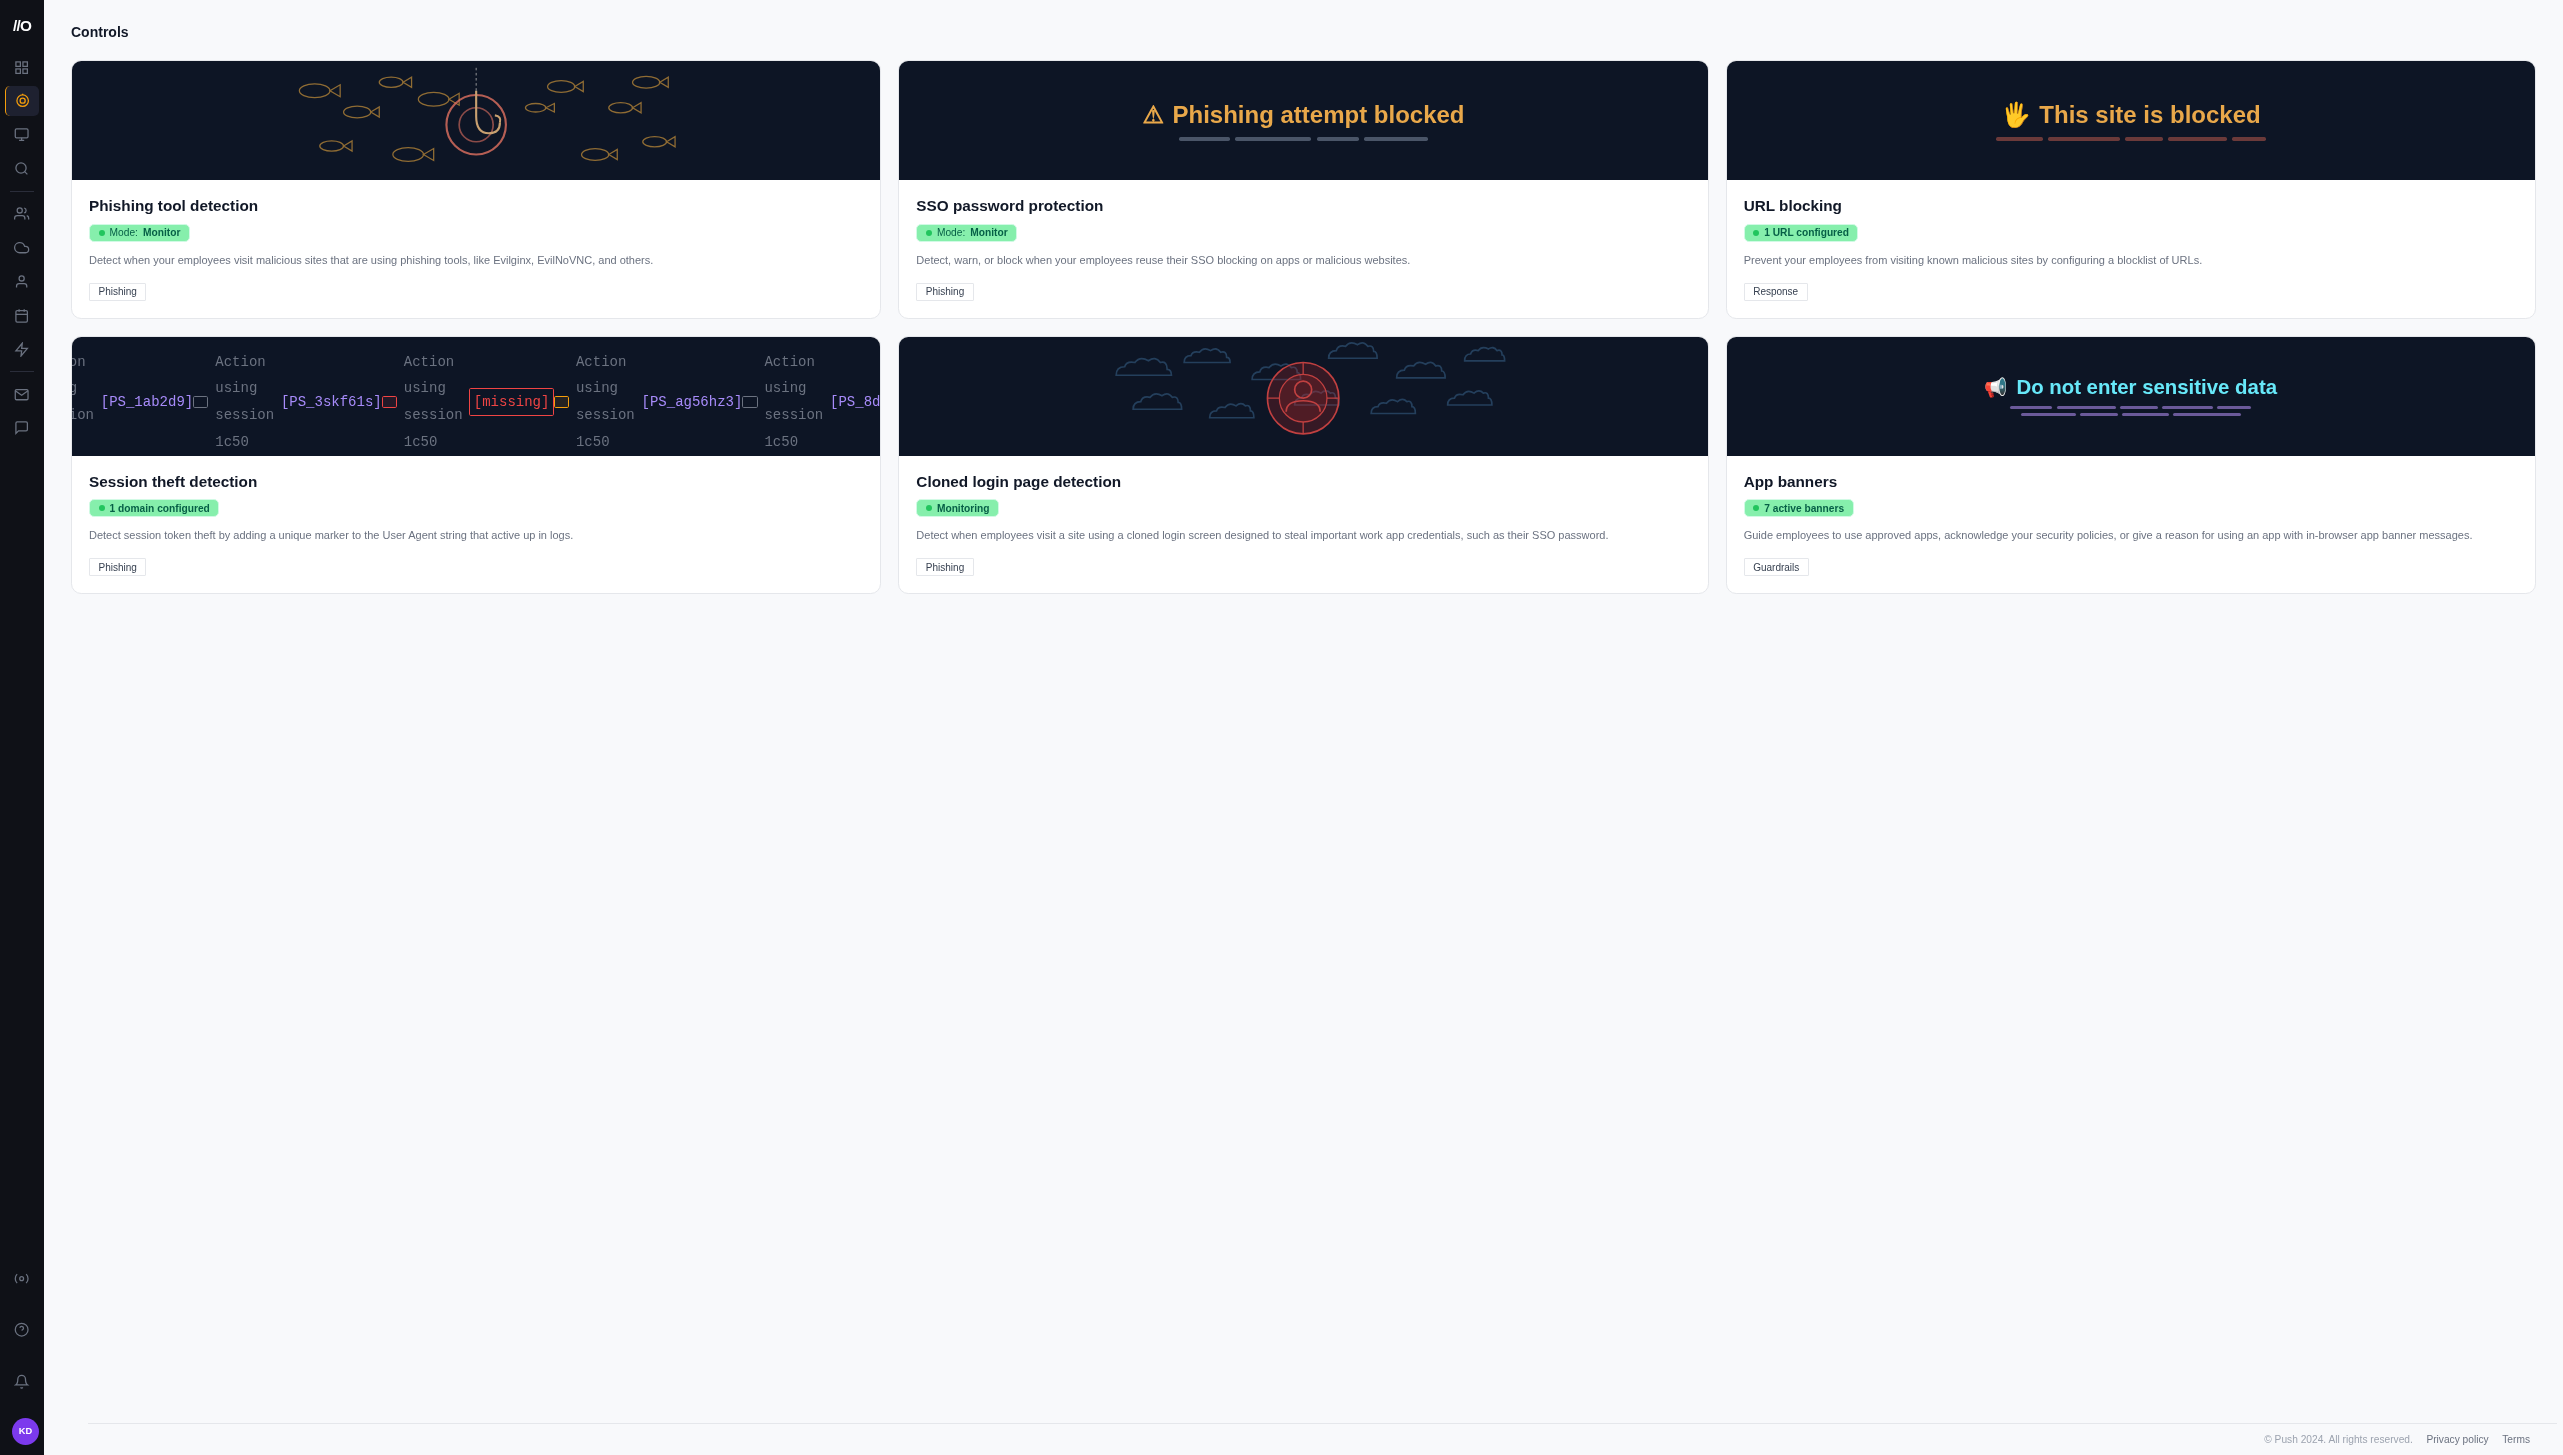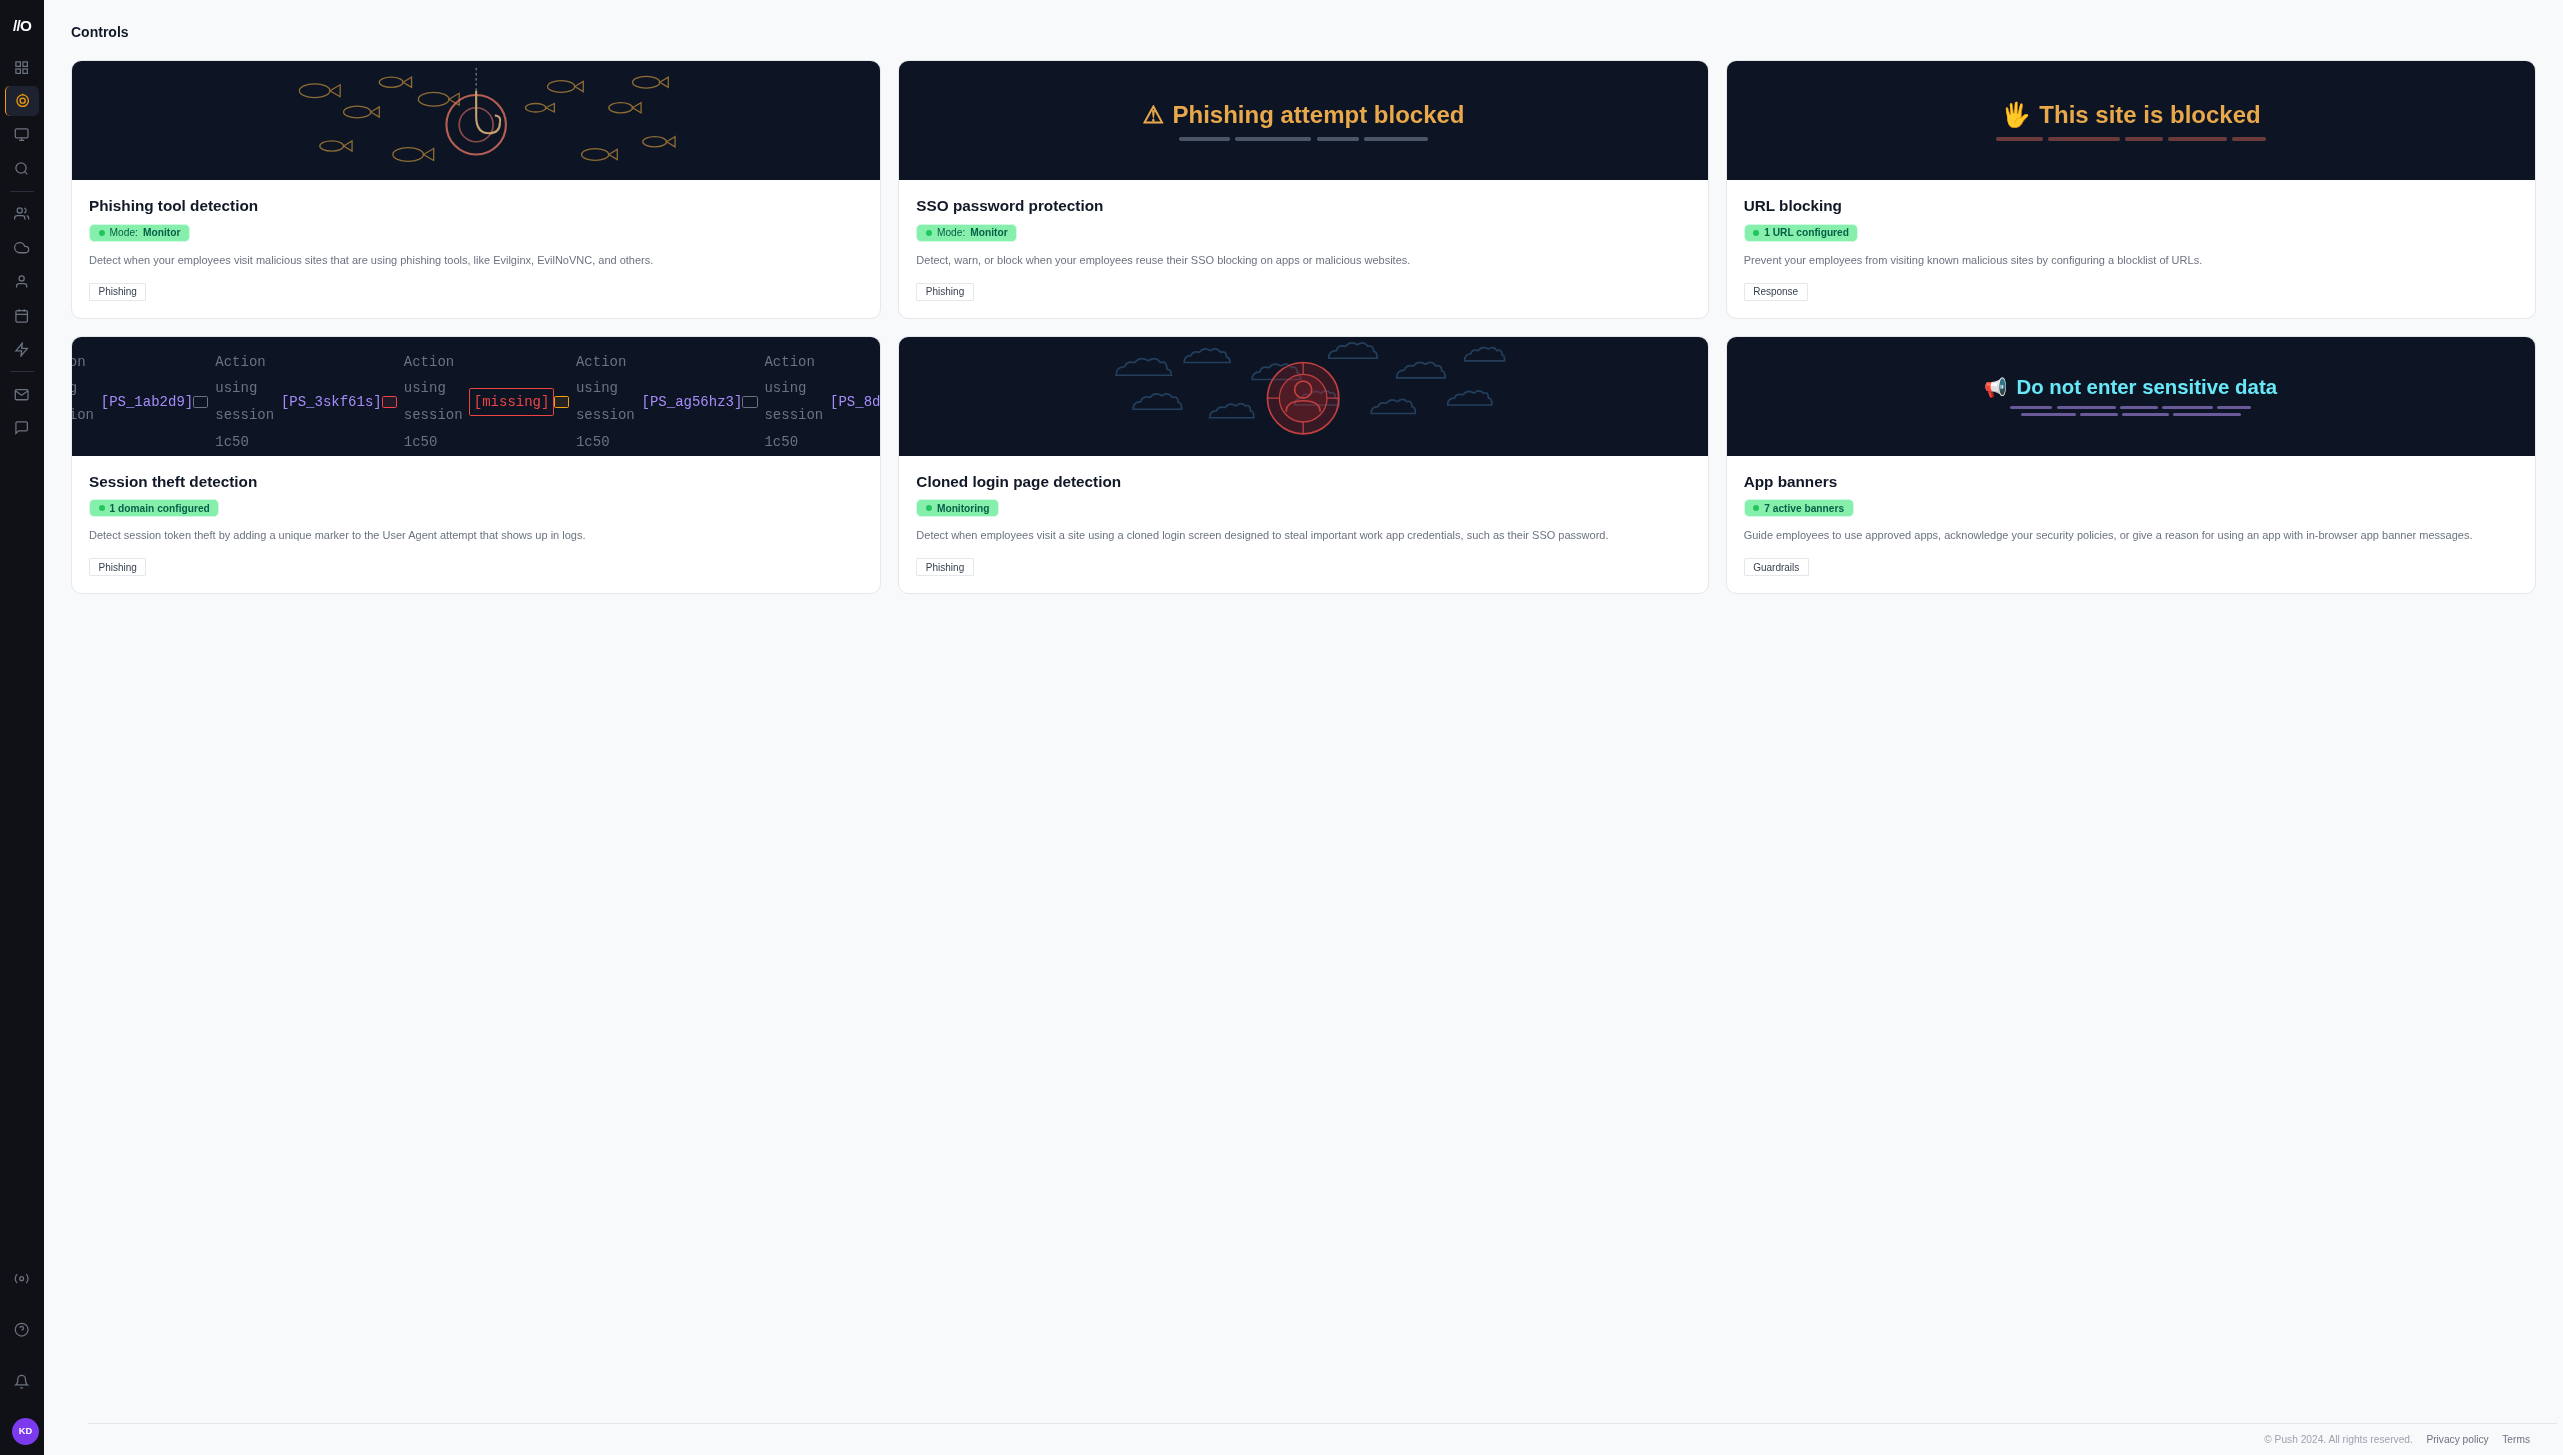--- a/index.html
+++ b/index.html
@@ -536,21 +536,21 @@
             <span class="session-ps">[PS_8d21i...]</span>
           </div>
         </div>
       </div>
       <div class="card-body">
         <h2 class="card-title">Session theft detection</h2>
         <div class="card-badge">
           <span class="dot"></span>
           <span class="badge-mode">1 domain configured</span>
         </div>
-        <p class="card-desc">Detect session token theft by adding a unique marker to the User Agent attempt that shows up in logs.</p>
+        <p class="card-desc">Detect session token theft by adding a unique marker to the User Agent string that active up in logs.</p>
         <span class="card-tag">Phishing</span>
       </div>
     </div>
 
     <div class="card">
       <div class="card-banner card-banner-cloned cloned-banner">
         <svg viewBox="0 0 500 140" xmlns="http://www.w3.org/2000/svg" style="width:100%;height:100%;">
 
           <g fill="none" stroke="#2a4a6a" stroke-width="2" opacity="0.8">
 

